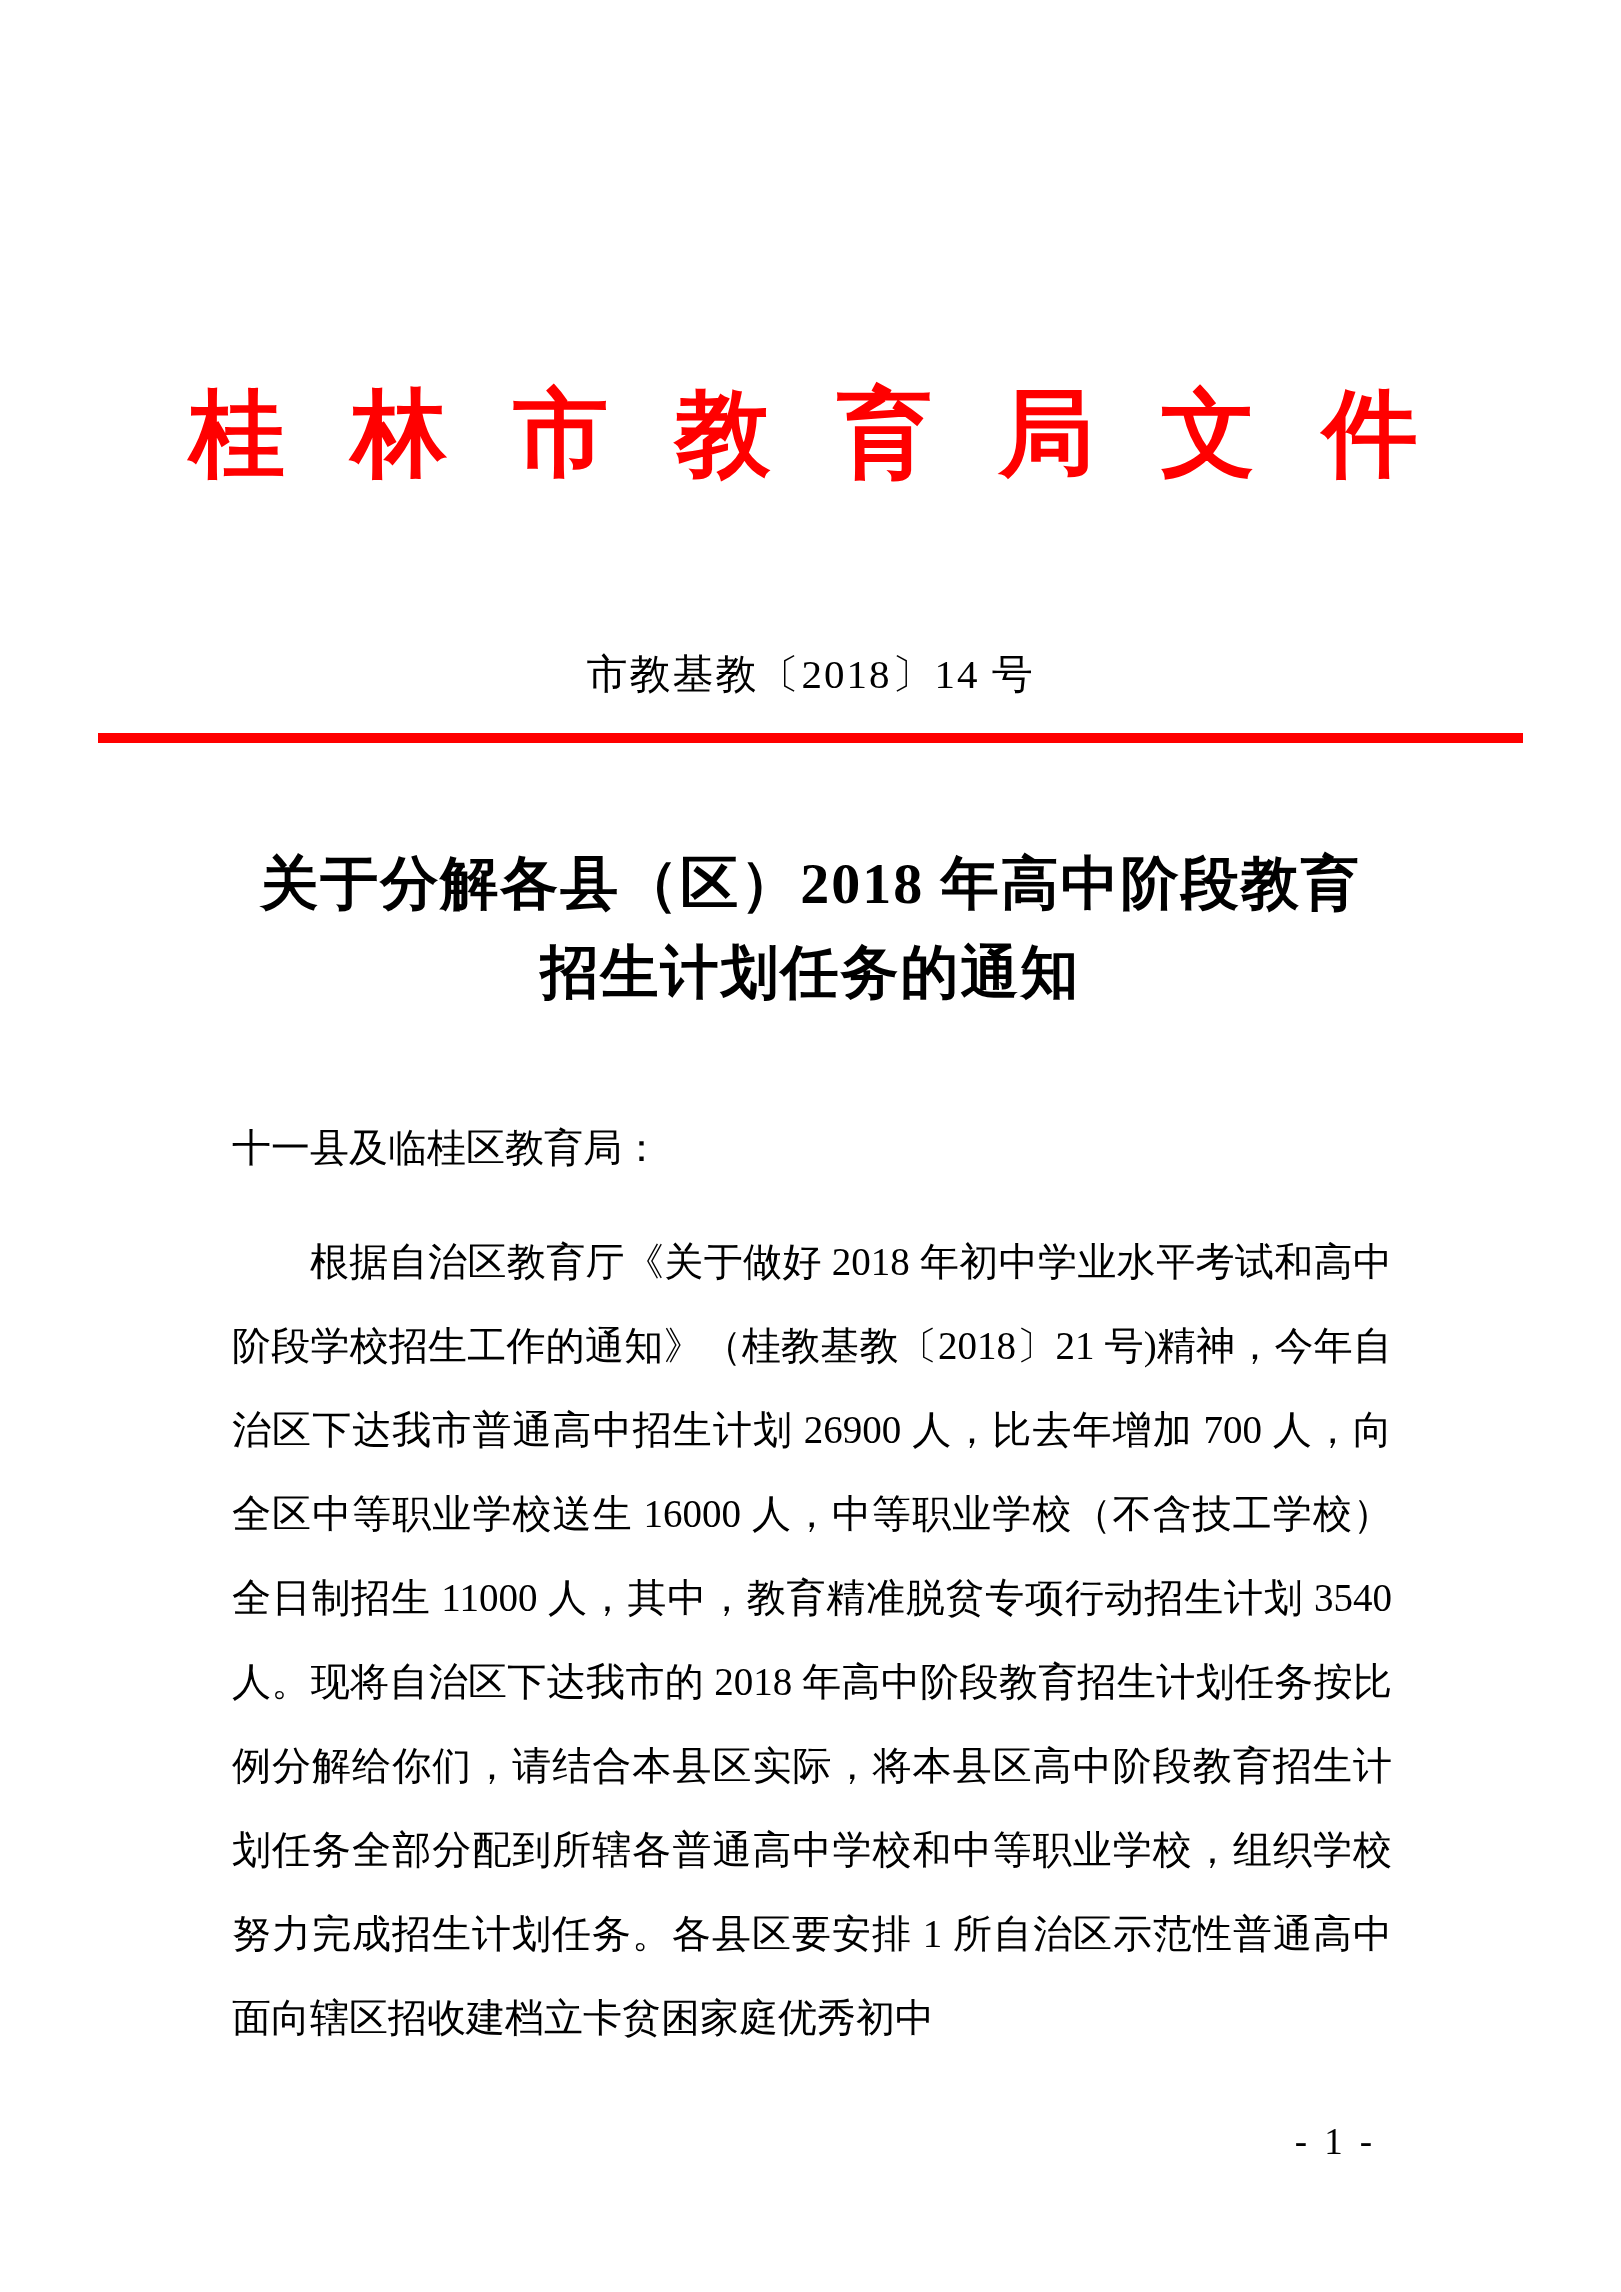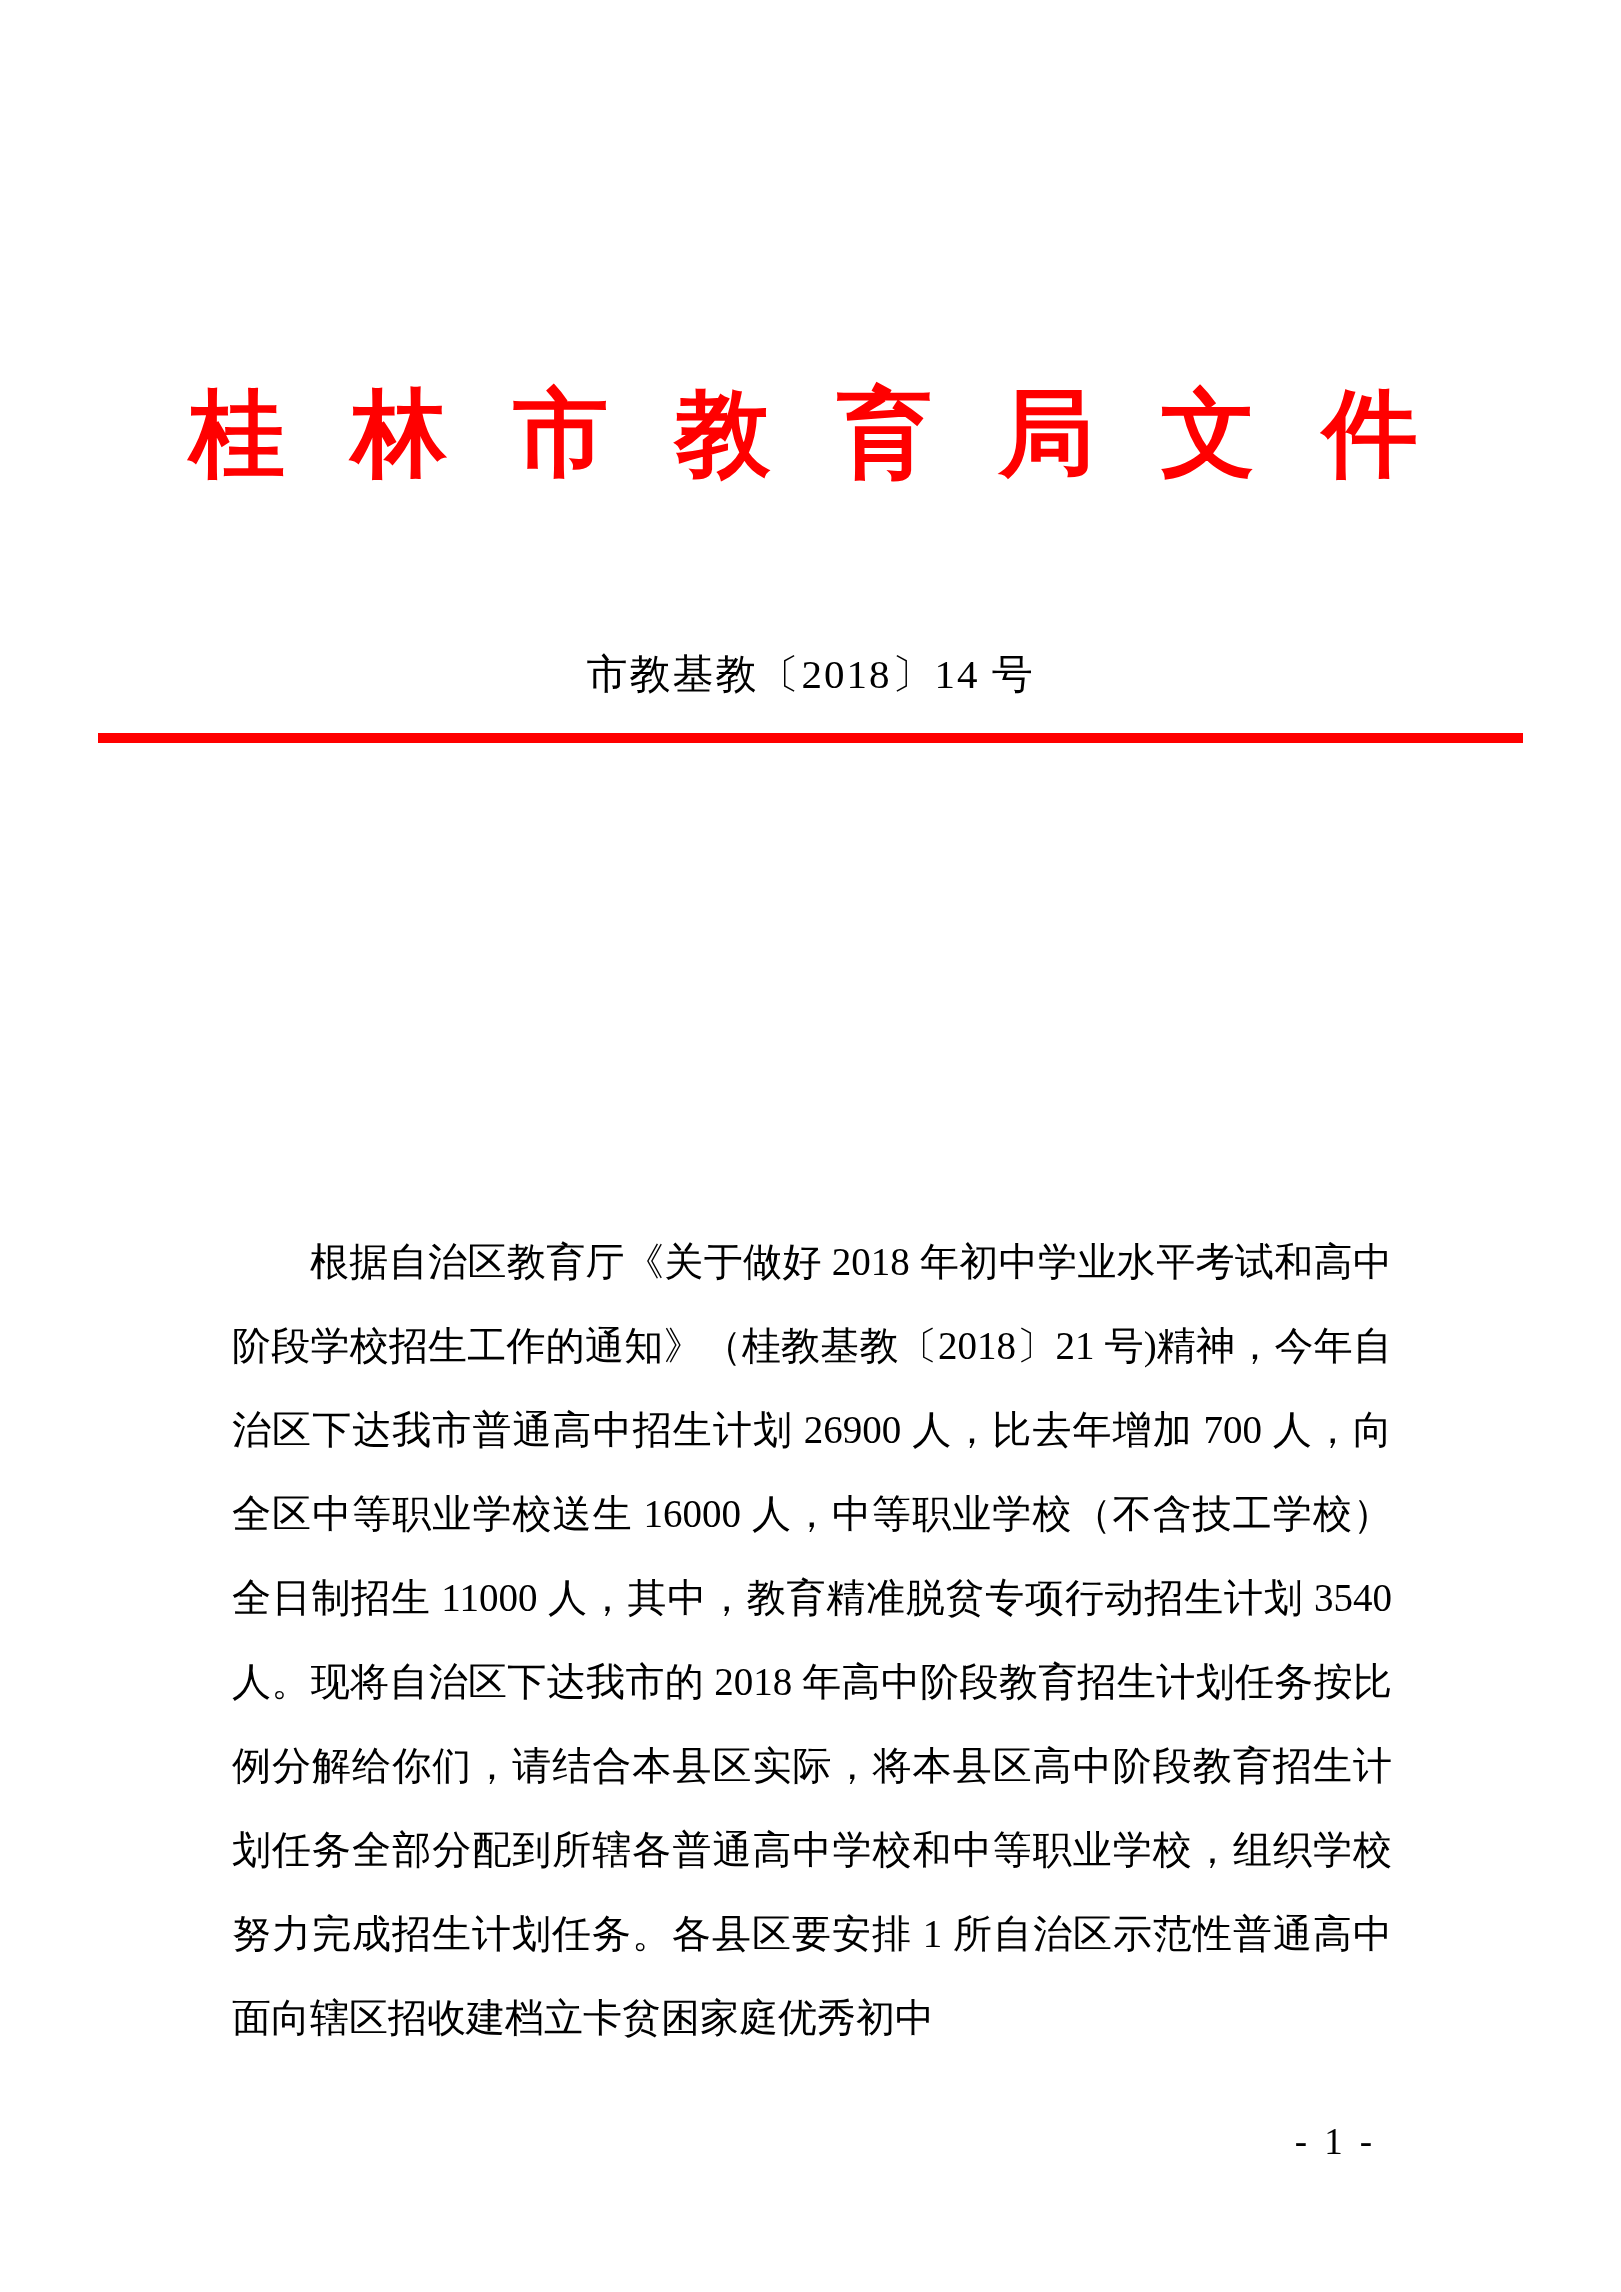--- a/index.html
+++ b/index.html
@@ -97,20 +97,25 @@
 <body>
 
 <div class="page">
 
   <div class="agency-title">桂 林 市 教 育 局 文 件</div>
 
   <div class="doc-number">市教基教〔2018〕14 号</div>
 
   <div class="red-divider"></div>
 
+  <h1 class="doc-title">
+    <span>关于分解各县（区）2018 年高中阶段教育</span><br>
+    <span>招生计划任务的通知</span>
+  </h1>
 
+  <div class="salutation">十一县及临桂区教育局：</div>
 
   <p class="body-para">根据自治区教育厅《关于做好 2018 年初中学业水平考试和高中阶段学校招生工作的通知》（桂教基教〔2018〕21 号)精神，今年自治区下达我市普通高中招生计划 26900 人，比去年增加 700 人，向全区中等职业学校送生 16000 人，中等职业学校（不含技工学校）全日制招生 11000 人，其中，教育精准脱贫专项行动招生计划 3540 人。现将自治区下达我市的 2018 年高中阶段教育招生计划任务按比例分解给你们，请结合本县区实际，将本县区高中阶段教育招生计划任务全部分配到所辖各普通高中学校和中等职业学校，组织学校努力完成招生计划任务。各县区要安排 1 所自治区示范性普通高中面向辖区招收建档立卡贫困家庭优秀初中</p>
 
   <div class="page-number">- 1 -</div>
 
 </div>
 
 
 </body></html>

